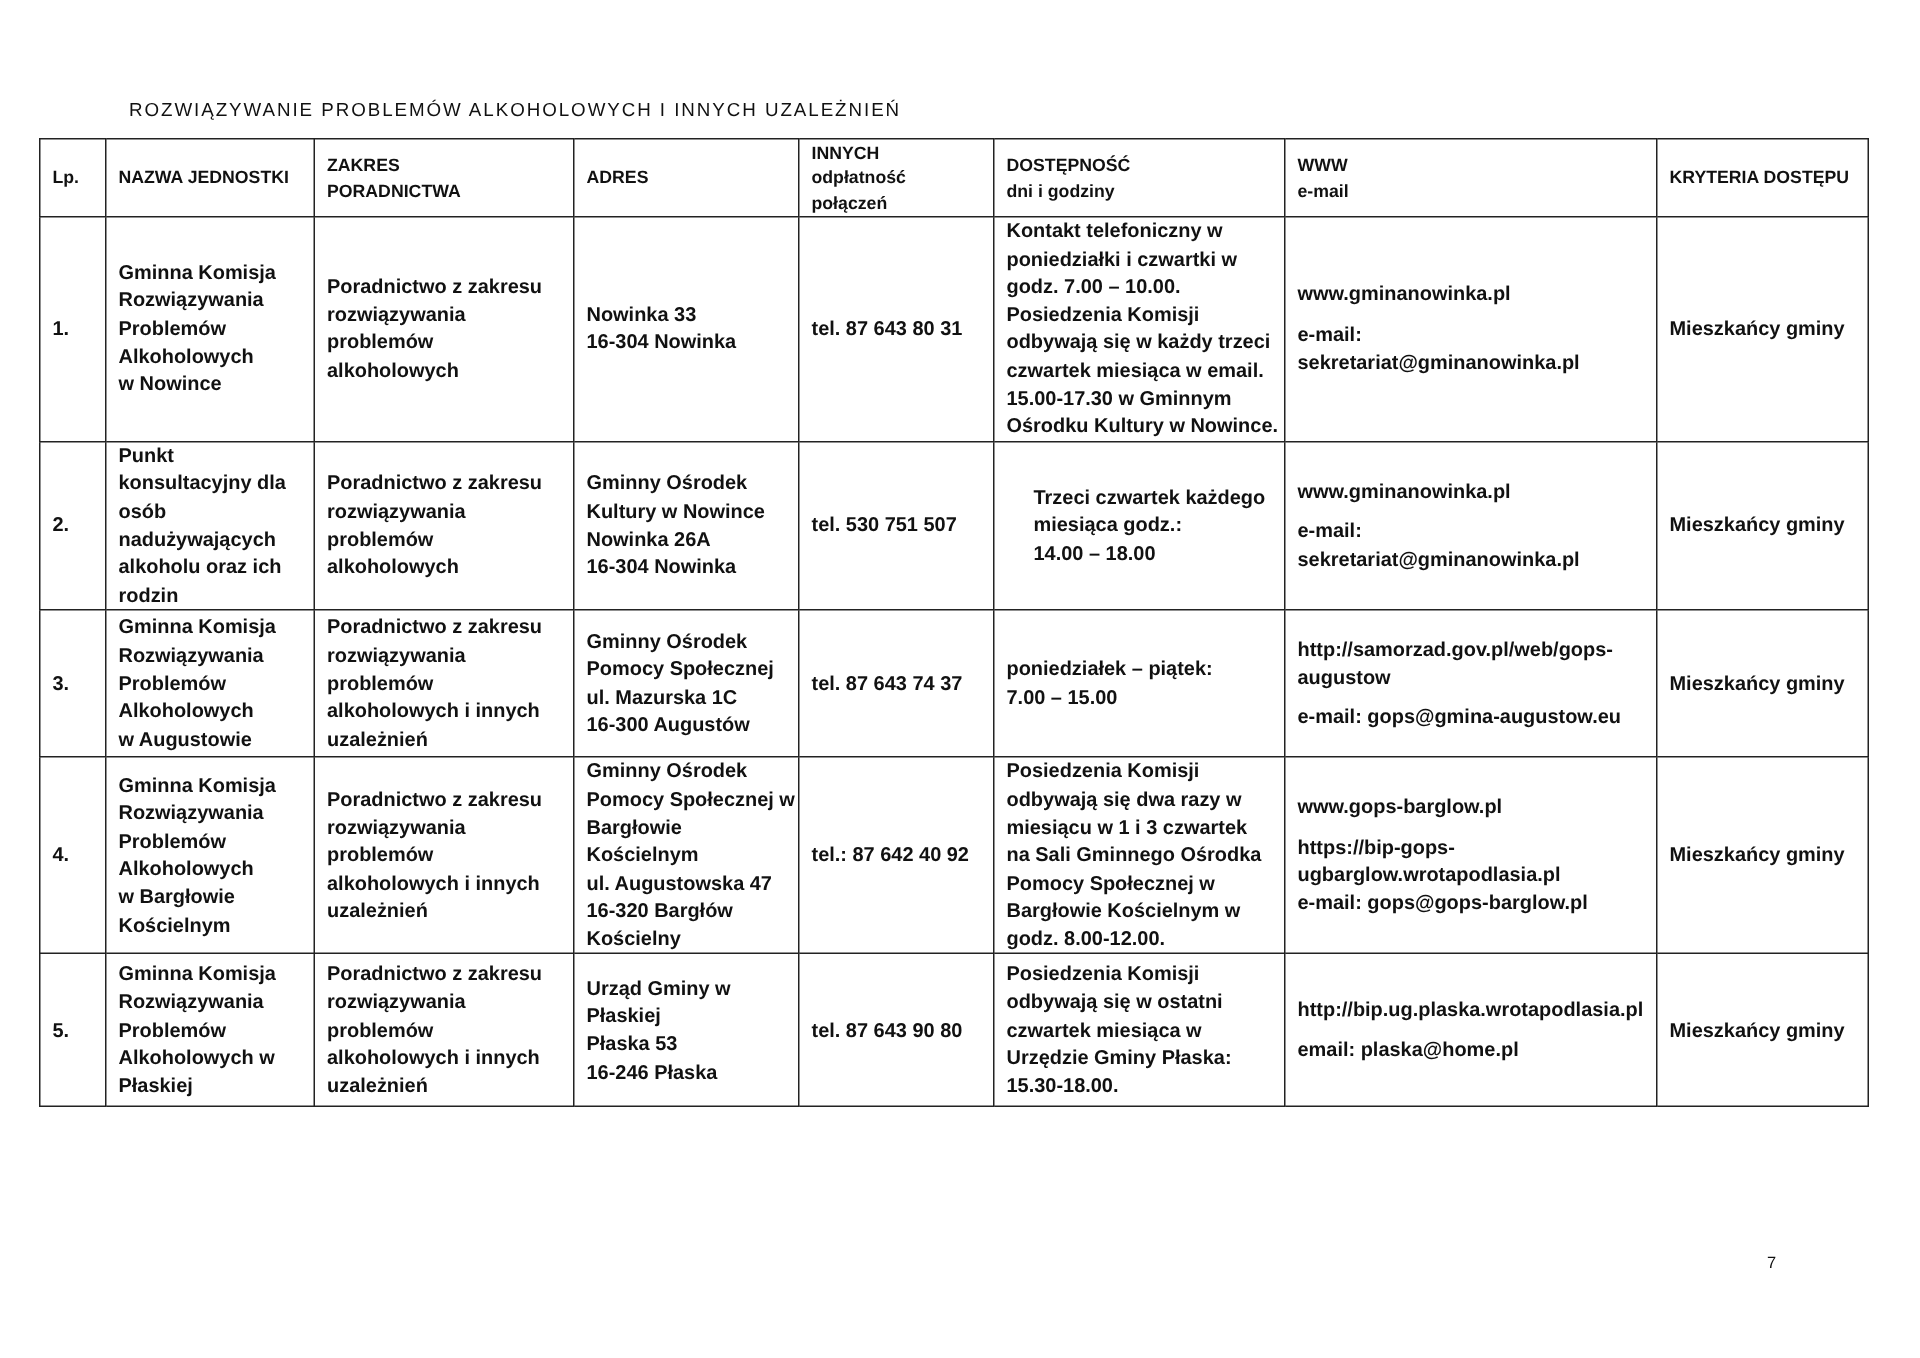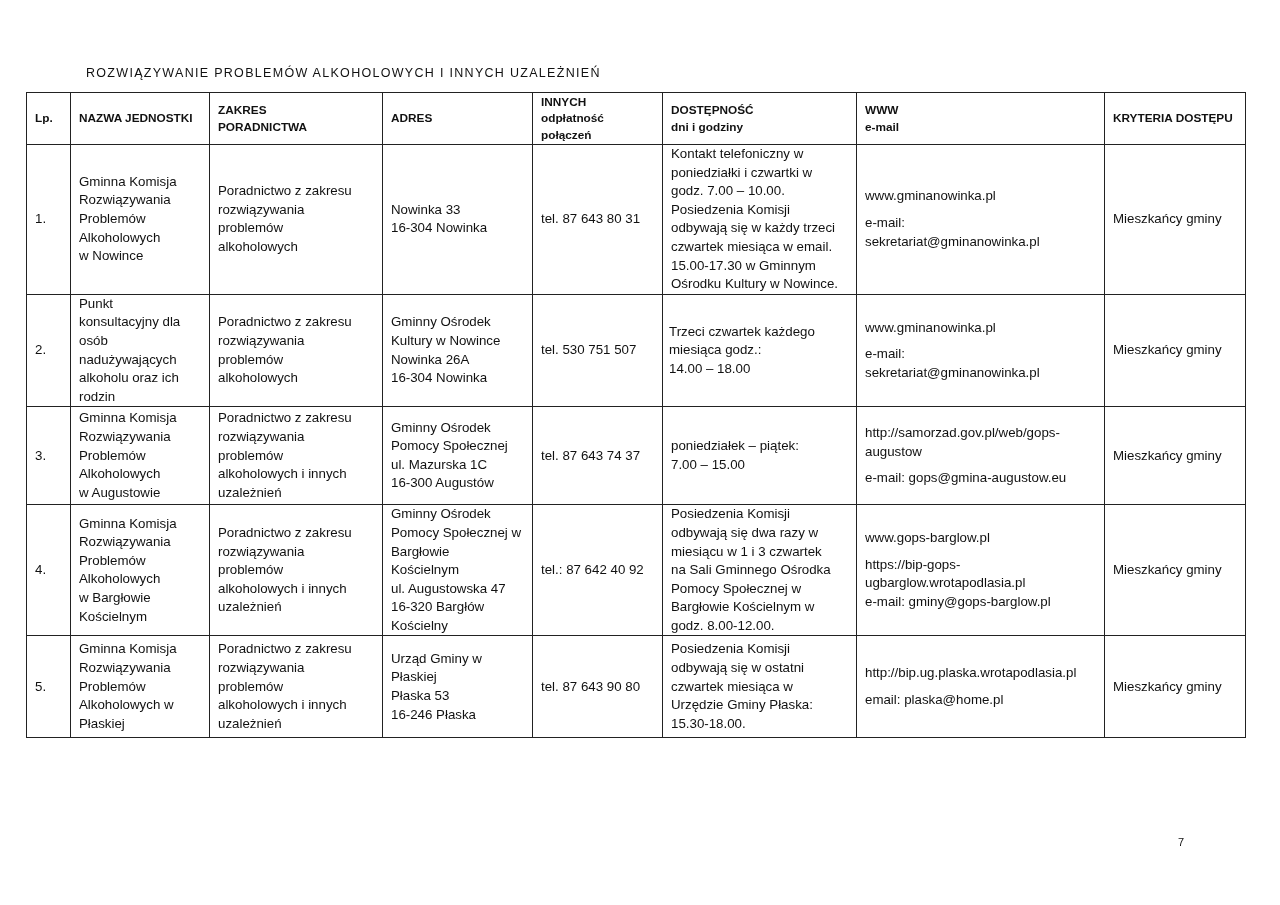--- a/index.html
+++ b/index.html
@@ -18,21 +18,21 @@
     border-collapse: collapse; table-layout: fixed;
     width: 1219px;
   }
   table.main td, table.main th {
     border: 1.5px solid #222;
     padding: 0 8px;
     vertical-align: middle;
     text-align: left;
     font-size: 13.3px;
     line-height: 18.6px;
-    font-weight: normal;
+    font-weight: bold;
   }
   table.main th {
     font-size: 11.8px; font-weight: bold; line-height: 16.5px;
   }
   .cell-line { display: block; white-space: nowrap; }
   .gap { margin-top: 8px; }
   .page-number {
     position: absolute; left: 1178px; top: 836px; font-size: 11px;
   }
 </style>
@@ -149,21 +149,21 @@
         </td>
         <td>
           <span class="cell-line">Gminny Ośrodek</span>
           <span class="cell-line">Kultury w Nowince</span>
           <span class="cell-line">Nowinka 26A</span>
           <span class="cell-line">16-304 Nowinka</span>
         </td>
         <td>
           <span class="cell-line">tel. 530 751 507</span>
         </td>
-        <td style="padding-left: 6px;">
+        <td style="padding-left: 26px;">
           <span class="cell-line">Trzeci czwartek każdego</span>
           <span class="cell-line">miesiąca godz.:</span>
           <span class="cell-line">14.00 – 18.00</span>
         </td>
         <td>
           <span class="cell-line">www.gminanowinka.pl</span>
           <span class="cell-line gap">e-mail:</span>
           <span class="cell-line">sekretariat@gminanowinka.pl</span>
         </td>
         <td>
@@ -247,21 +247,21 @@
           <span class="cell-line">miesiącu w  1 i 3 czwartek</span>
           <span class="cell-line">na Sali  Gminnego Ośrodka</span>
           <span class="cell-line">Pomocy Społecznej w</span>
           <span class="cell-line">Bargłowie Kościelnym w</span>
           <span class="cell-line">godz. 8.00-12.00.</span>
         </td>
         <td>
           <span class="cell-line">www.gops-barglow.pl</span>
           <span class="cell-line gap">https://bip-gops-</span>
           <span class="cell-line">ugbarglow.wrotapodlasia.pl</span>
-          <span class="cell-line">e-mail: gminy@gops-barglow.pl</span>
+          <span class="cell-line">e-mail: gops@gops-barglow.pl</span>
         </td>
         <td>
           <span class="cell-line">Mieszkańcy gminy</span>
         </td>
       </tr>
       <tr style="height: 102px;">
         <td>
           <span class="cell-line">5.</span>
         </td>
         <td>

